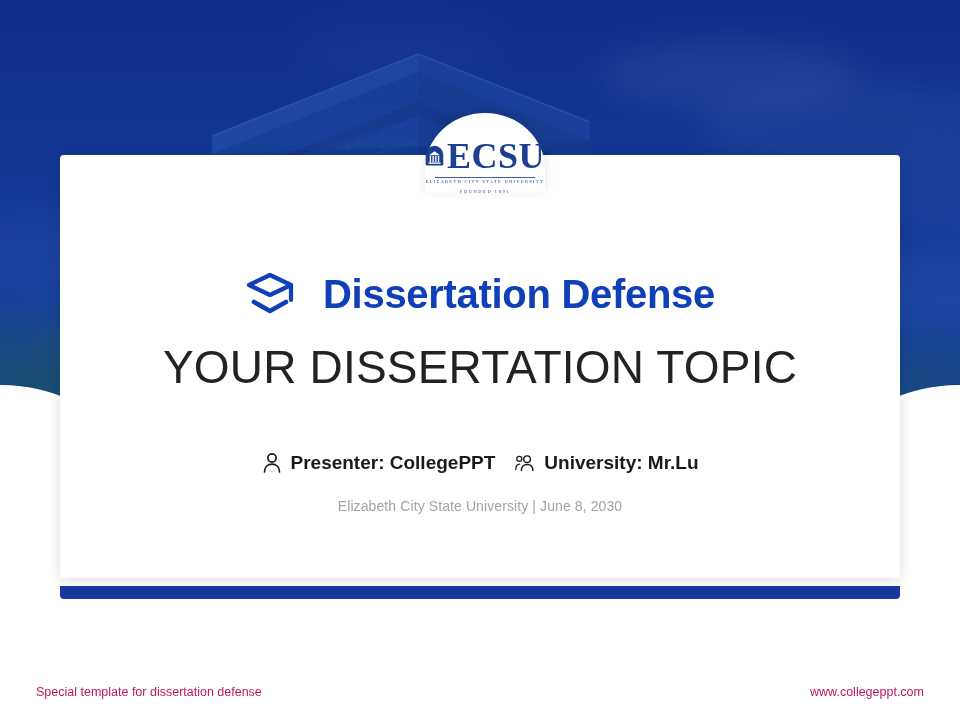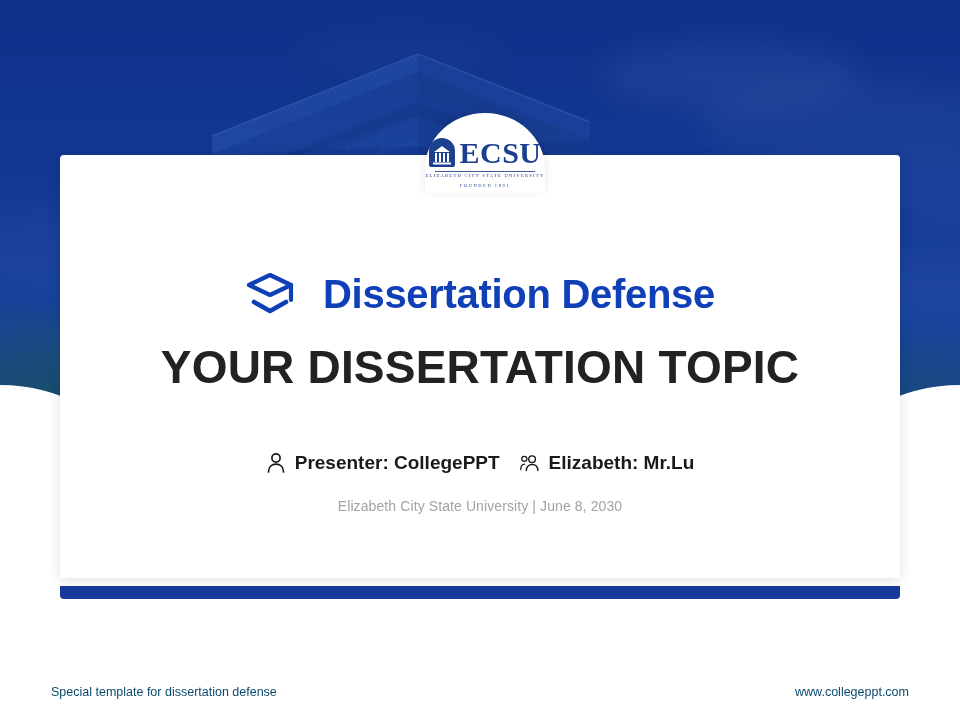--- a/index.html
+++ b/index.html
@@ -146,21 +146,21 @@
   }
   .seal-row {
     display: flex;
     align-items: center;
     justify-content: center;
     gap: 3px;
   }
   .seal-emblem { width: 28px; height: 30px; display: block; }
   .seal-word {
     font-family: "Liberation Serif", serif;
-    font-size: 30px;
+    font-size: 36px;
     font-weight: 700;
     color: #1d3f8f;
     letter-spacing: 0.5px;
     line-height: 1;
   }
   .seal-rule {
     width: 100px;
     height: 1px;
     background: #1d3f8f;
     margin: 3px auto 0;
@@ -201,21 +201,21 @@
     letter-spacing: -0.3px;
     white-space: nowrap;
   }
 
   .subtitle {
     position: absolute;
     left: 60px; top: 340px;
     width: 840px;
     text-align: center;
     font-size: 46px;
-    font-weight: 700;
+    font-weight: 400;
     color: #222222;
     letter-spacing: 0.2px;
     white-space: nowrap;
   }
 
   
   .people {
     position: absolute;
     left: 60px; top: 452px;
     width: 840px;
@@ -259,24 +259,24 @@
 
   
   .footer {
     position: absolute;
     left: 0; top: 680px;
     width: 960px;
     height: 24px;
     display: flex;
     align-items: center;
     justify-content: space-between;
-    padding: 0 51px;
+    padding: 0 36px;
     box-sizing: border-box;
     font-size: 12.5px;
-    color: #0c4a6e;
+    color: #be185d;
   }
 </style>
 </head>
 <body>
 
 <div id="slide">
 
   <div class="hero">
     <div class="hero-photo">
       <div class="sky"></div>
@@ -402,21 +402,21 @@
       <span>Presenter: CollegePPT</span>
     </div>
 
     <div class="person">
       <svg class="person-icon" viewBox="0 0 24 22" xmlns="http://www.w3.org/2000/svg">
         <circle cx="5.2" cy="6" r="3.1" fill="none" stroke="#1a1a1a" stroke-width="1.5"></circle>
         <path d="M0.9 19 C0.9 14.6 3 12.4 5.6 12.4" fill="none" stroke="#1a1a1a" stroke-width="1.5" stroke-linecap="round"></path>
         <circle cx="14.5" cy="6.4" r="4" fill="none" stroke="#1a1a1a" stroke-width="1.7"></circle>
         <path d="M7.6 20 C7.6 15.1 10.8 12.7 14.5 12.7 C18.2 12.7 21.4 15.1 21.4 20" fill="none" stroke="#1a1a1a" stroke-width="1.7" stroke-linecap="round"></path>
       </svg>
-      <span>Elizabeth: Mr.Lu</span>
+      <span>University: Mr.Lu</span>
     </div>
   </div>
 
   <div class="meta">Elizabeth City State University | June 8, 2030</div>
 
   <div class="blue-bar"></div>
 
   <div class="footer">
     <span>Special template for dissertation defense</span>
     <span>www.collegeppt.com</span>

